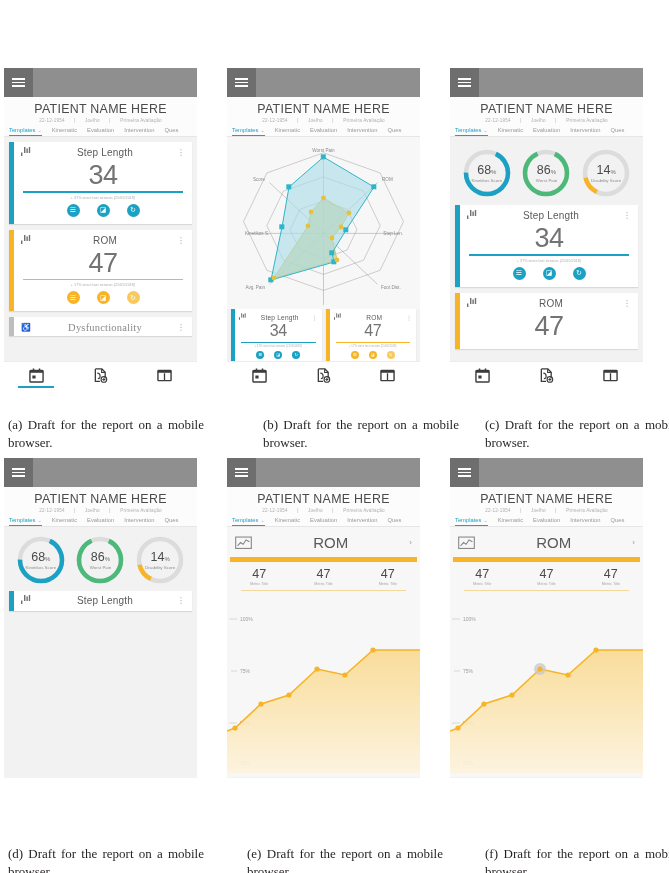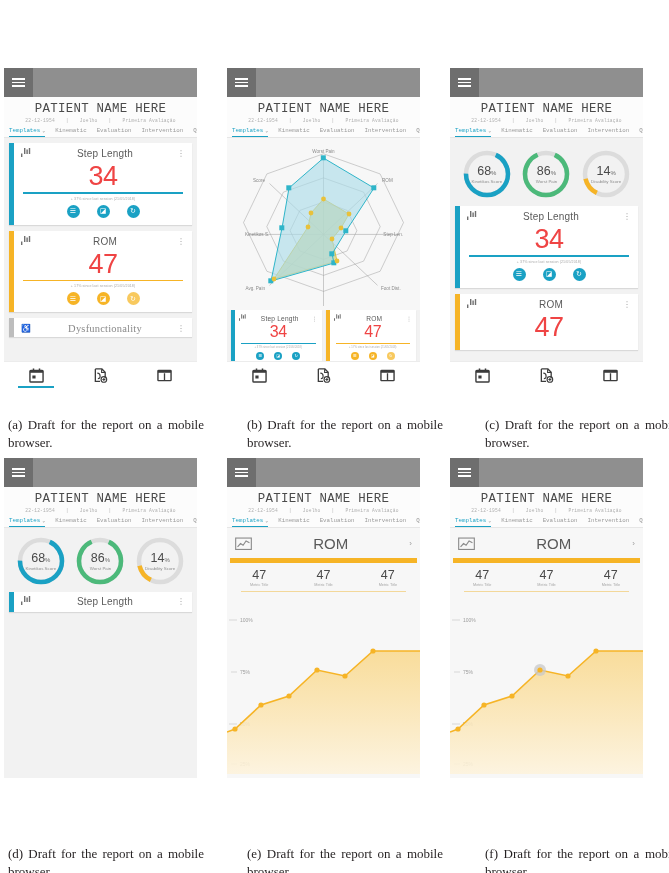--- a/index.html
+++ b/index.html
@@ -38,21 +38,21 @@
     display:flex;align-items:center;justify-content:center;
   }
   .hamb i{display:block;width:13px;height:9px;position:relative;}
   .hamb i:before,.hamb i:after,.hamb i span{
     content:"";position:absolute;left:0;width:13px;height:1.6px;background:#fff;
   }
   .hamb i:before{top:0;}
   .hamb i span{top:3.7px;}
   .hamb i:after{top:7.4px;}
 
-  .phead{background:#fcfcfc;padding:5px 0 0;font-family:Liberation Mono, monospace;}
+  .phead{background:#fcfcfc;padding:5px 0 0;}
   .pname{
     text-align:center;font-size:12.4px;letter-spacing:.3px;color:#4a4a4a;
     font-weight:400;
   }
   .psub{
     text-align:center;font-size:4.6px;color:#b0b0b0;margin-top:2px;
     letter-spacing:.2px;
   }
   .psub span{margin:0 4px;}
   .tabs{
@@ -83,21 +83,21 @@
   .mbar.yellow{background:#f6b426;}
   .mbar.gray{background:#bdbdbd;}
   .mbody{flex:1;padding:5px 7px 7px;position:relative;}
   .mtop{display:flex;align-items:center;justify-content:flex-start;}
   .mtitle{
     flex:1;text-align:center;font-size:10px;color:#5a5a5a;letter-spacing:.2px;
   }
   .micon{width:13px;font-size:8px;color:#6f6f6f;line-height:1;}
   .dots{width:9px;text-align:right;color:#9a9a9a;font-size:8px;letter-spacing:0;}
   .mval{
-    text-align:center;font-size:27px;color:#ef4444;font-weight:300;
+    text-align:center;font-size:27px;color:#737373;font-weight:300;
     line-height:1.05;margin:3px 0 2px;letter-spacing:-.5px;
   }
   .mrule{height:1.4px;margin:2px 2px 0;}
   .mrule.blue{background:#1aa1c4;}
   .mrule.yellow{background:#f6b426;}
   .mnote{
     text-align:center;font-size:3.6px;color:#a9a9a9;margin-top:3px;
     letter-spacing:.1px;
   }
   .mactions{display:flex;justify-content:center;gap:17px;margin-top:4px;}
@@ -860,17 +860,17 @@
     </div>
   </div>
 
   <div class="cell"></div>
   <div class="cell"></div>
   <div class="cell"></div>
 
 </div>
 
 <div style="position:absolute;left:4px;top:416px;width:196px;" class="cap r0">(a) Draft for the report on a mobile browser.</div>
-<div style="position:absolute;left:239px;top:416px;width:196px;" class="cap r1">(b) Draft for the report on a mobile browser.</div>
+<div style="position:absolute;left:255px;top:416px;width:196px;" class="cap r1">(b) Draft for the report on a mobile browser.</div>
 <div style="position:absolute;left:473px;top:416px;width:196px;" class="cap r2">(c) Draft for the report on a mobile browser.</div>
 <div style="position:absolute;left:4px;top:845px;width:196px;" class="cap r0">(d) Draft for the report on a mobile browser.</div>
 <div style="position:absolute;left:239px;top:845px;width:196px;" class="cap r1">(e) Draft for the report on a mobile browser.</div>
 <div style="position:absolute;left:473px;top:845px;width:196px;" class="cap r2">(f) Draft for the report on a mobile browser.</div>
 
 </body></html>

